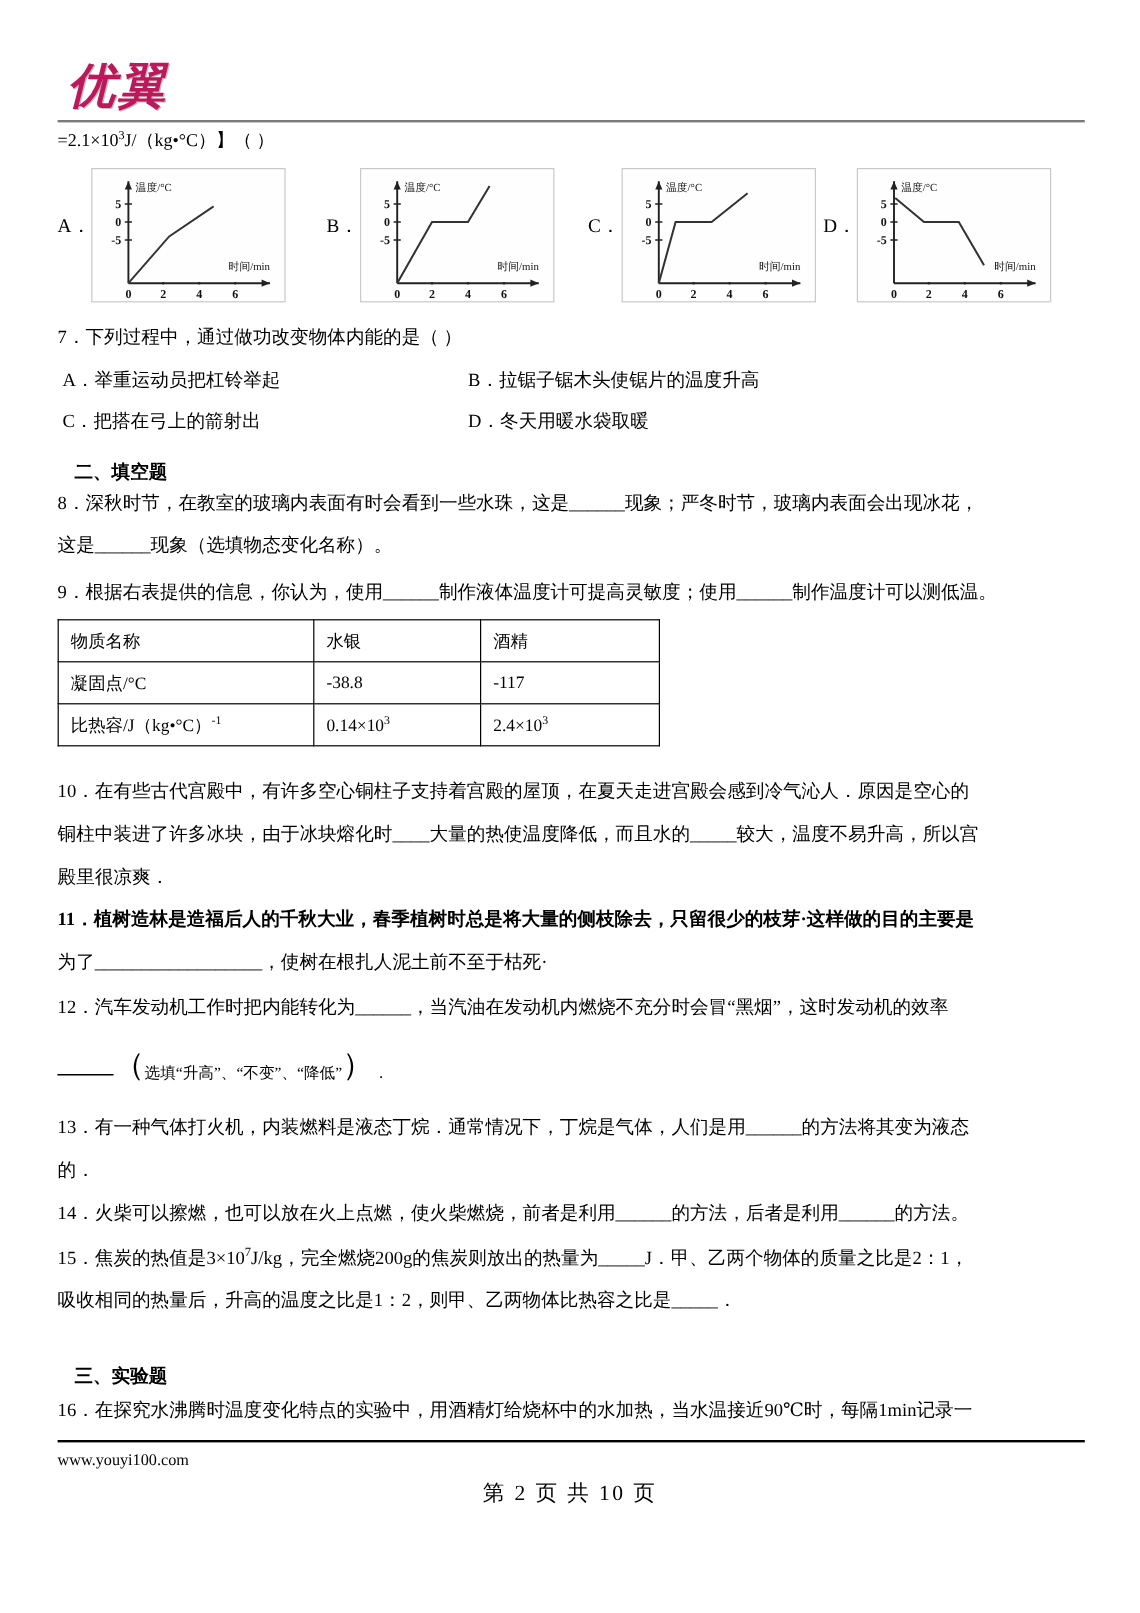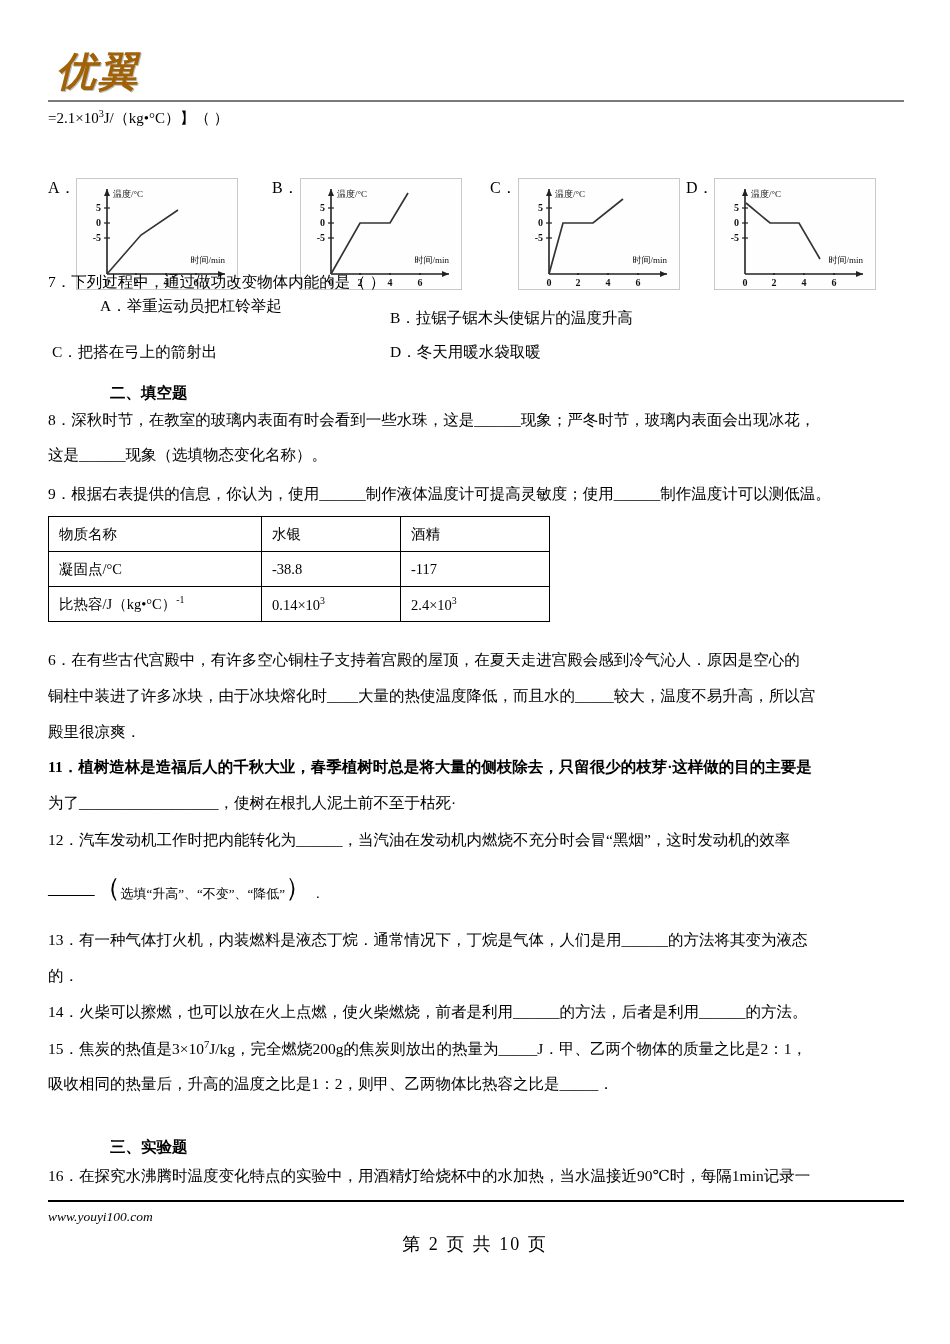--- a/index.html
+++ b/index.html
@@ -24,21 +24,21 @@
 
   
   .header-logo {
     position: absolute;
     left: 56px;
     top: 52px;
     font-family: "Liberation Serif", serif;
     font-size: 40px;
     font-weight: bold;
     font-style: italic;
-    color: #a16207;
+    color: #be185d;
     letter-spacing: 2px;
     line-height: 1;
     text-shadow: 1px 1px 0 #bdbdbd;
   }
   .header-rule {
     position: absolute;
     left: 48px;
     top: 100px;
     width: 856px;
     height: 2px;
@@ -50,21 +50,20 @@
     position: absolute;
     font-size: 15.5px;
     line-height: 1.35;
     white-space: nowrap;
   }
   .blank-u { text-decoration: underline; }
   .sec-title {
     position: absolute;
     font-size: 15.5px;
     font-weight: bold;
-    margin-left: 48px;
   }
   sup { font-size: 0.68em; vertical-align: super; }
 
   
   .formula {
     position: absolute;
     left: 48px;
     top: 108px;
     font-size: 15px;
   }
@@ -82,21 +81,20 @@
     font-size: 16px;
   }
   .graph-box {
     position: absolute;
     left: 28px;
     top: 0;
     width: 160px;
     height: 110px;
     border: 1px solid #c9c9c9;
     background: #fefefe;
-    margin-top: 38px;
   }
   .graph-box svg { display: block; }
 
   
   .info-table {
     position: absolute;
     border-collapse: collapse;
     font-size: 14.5px;
   }
   .info-table td {
@@ -132,21 +130,20 @@
     top: 1200px;
     width: 856px;
     height: 2px;
     background: #000;
   }
   .footer-url {
     position: absolute;
     left: 48px;
     top: 1209px;
     font-size: 13.5px;
-    font-style: italic;
   }
   .footer-page {
     position: absolute;
     left: 0;
     top: 1232px;
     width: 950px;
     text-align: center;
     font-size: 18px;
     letter-spacing: 2px;
   }
@@ -269,21 +266,21 @@
         <text x="119" y="107" font-family="'Liberation Serif',serif" font-size="10" font-weight="bold" fill="#111" text-anchor="middle">6</text>
         <circle cx="59" cy="95" r="1.1" fill="#222"></circle>
           <circle cx="89" cy="95" r="1.1" fill="#222"></circle>
           <circle cx="119" cy="95" r="1.1" fill="#222"></circle>
         <polyline points="31,24 55,44 84,44 105,80" fill="none" stroke="#333" stroke-width="1.7"></polyline>
       </svg>
     </div>
   </div>
 
   <div class="q-line" style="left:48px; top:272px;">7．下列过程中，通过做功改变物体内能的是（      ）</div>
-  <div class="q-line" style="left:52px; top:296px;margin-left:48px;">A．举重运动员把杠铃举起</div>
+  <div class="q-line" style="left:52px; top:308px;">A．举重运动员把杠铃举起</div>
   <div class="q-line" style="left:390px; top:308px;">B．拉锯子锯木头使锯片的温度升高</div>
   <div class="q-line" style="left:52px; top:342px;">C．把搭在弓上的箭射出</div>
   <div class="q-line" style="left:390px; top:342px;">D．冬天用暖水袋取暖</div>
 
   <div class="sec-title" style="left:62px; top:383px;">二、填空题</div>
 
   <div class="q-line" style="left:48px; top:410px;">8．深秋时节，在教室的玻璃内表面有时会看到一些水珠，这是______现象；严冬时节，玻璃内表面会出现冰花，</div>
   <div class="q-line" style="left:48px; top:445px;">这是______现象（选填物态变化名称）。</div>
 
   <div class="q-line" style="left:48px; top:484px;">9．根据右表提供的信息，你认为，使用______制作液体温度计可提高灵敏度；使用______制作温度计可以测低温。</div>
@@ -301,21 +298,21 @@
       <td class="col-c">-117</td>
     </tr>
     <tr>
       <td class="col-a"><span>比热容/J（kg•°C）</span><sup>-1</sup></td>
       <td class="col-b"><span>0.14×10</span><sup>3</sup></td>
       <td class="col-c"><span>2.4×10</span><sup>3</sup></td>
     </tr>
   </tbody>
     </table>
 
-  <div class="q-line" style="left:48px; top:650px;">6．在有些古代宫殿中，有许多空心铜柱子支持着宫殿的屋顶，在夏天走进宫殿会感到冷气沁人．原因是空心的</div>
+  <div class="q-line" style="left:48px; top:650px;">10．在有些古代宫殿中，有许多空心铜柱子支持着宫殿的屋顶，在夏天走进宫殿会感到冷气沁人．原因是空心的</div>
   <div class="q-line" style="left:48px; top:686px;">铜柱中装进了许多冰块，由于冰块熔化时____大量的热使温度降低，而且水的_____较大，温度不易升高，所以宫</div>
   <div class="q-line" style="left:48px; top:722px;">殿里很凉爽．</div>
 
   <div class="q-line" style="left:48px; top:757px;font-weight:bold;">11．植树造林是造福后人的千秋大业，春季植树时总是将大量的侧枝除去，只留很少的枝芽·这样做的目的主要是</div>
   <div class="q-line" style="left:48px; top:793px;">为了__________________，使树在根扎人泥土前不至于枯死·</div>
 
   <div class="q-line" style="left:48px; top:830px;">12．汽车发动机工作时把内能转化为______，当汽油在发动机内燃烧不充分时会冒“黑烟”，这时发动机的效率</div>
   <div class="paren-block" style="left:48px; top:870px;">
     <span class="blank-u">______</span><span class="big-paren">（</span><span class="small-inline">选填“升高”、“不变”、“降低”</span><span class="big-paren">）</span><span class="small-inline">．</span>
   </div>

